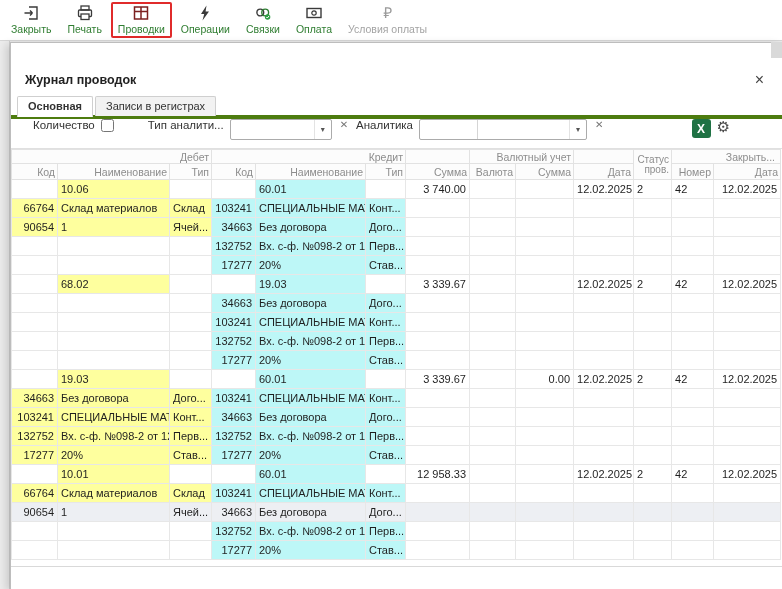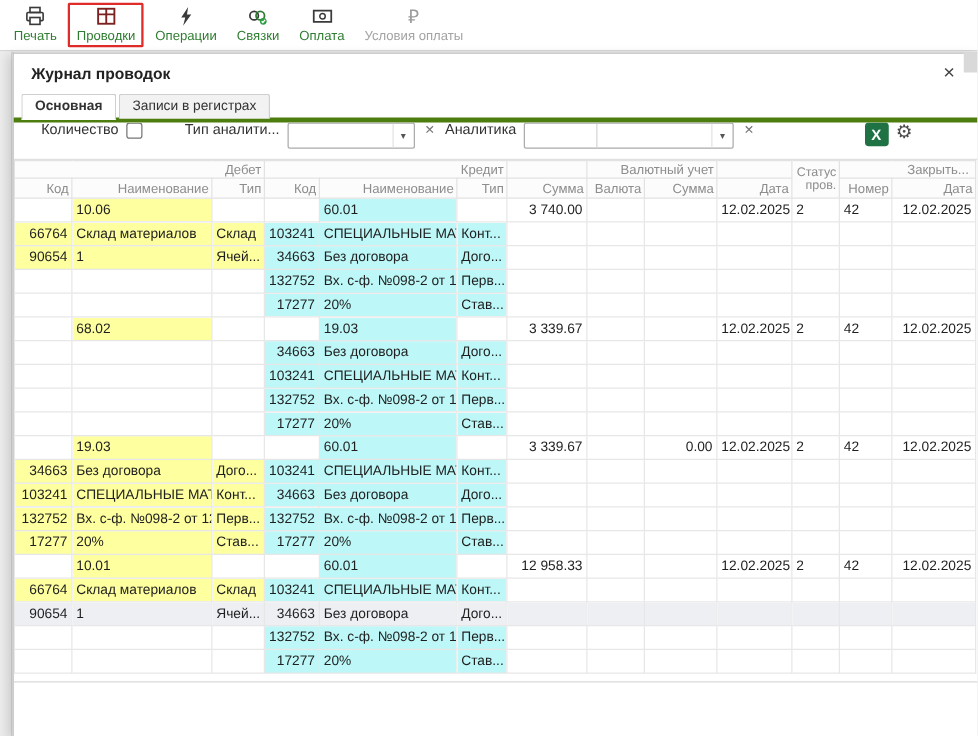--- a/index.html
+++ b/index.html
@@ -14,21 +14,21 @@
   .tb-icon svg{width:18px;height:18px;display:block;}
   .tb-label{font-size:10.5px;color:var(--accent-green,#2f7d31);white-space:nowrap;line-height:12px;margin-top:1px;}
   .tb-btn.disabled .tb-label{color:#a3a3a3;}
 
   
   .left-strip{position:absolute;left:0;top:41px;width:10px;height:548px;background:#ececec;border-right:1px solid #cfcfcf;}
   .scroll-fragment{position:absolute;right:0;top:42px;width:11px;height:16px;background:#d9d9d9;z-index:6;}
 
   
   .dialog{position:absolute;left:10px;top:42px;width:772px;height:547px;background:#fff;border-left:1px solid #bdbdbd;border-top:1px solid #bdbdbd;box-shadow:-4px 2px 8px rgba(0,0,0,.14);z-index:5;}
-  .dialog-header{height:32px;display:flex;align-items:center;padding:0 14px;}
+  .dialog-header{height:32px;display:flex;align-items:center;padding:0 14px;margin-top:21px;}
   .dialog-title{font-weight:bold;font-size:12.5px;color:#222;flex:1;}
   .dialog-close{font-size:16px;color:#444;cursor:pointer;line-height:1;padding:0 4px;}
 
   .tabs{display:flex;align-items:center;padding-left:6px;height:23px;border-bottom:4px solid #4d7c0f;gap:2px;}
   .tab{font-size:11px;padding:3px 10px 4px;border:1px solid #cfcfcf;border-bottom:none;border-radius:2px 2px 0 0;background:#f2f2f2;color:#333;margin-bottom:-1px;cursor:pointer;white-space:nowrap;}
   .tab.active{background:#fff;border-bottom:1px solid #fff;font-weight:bold;}
 
   .content-panel{height:448px;border-bottom:1px solid #d9d9d9;overflow:hidden;}
 
   
@@ -54,20 +54,29 @@
   .grid td{border:1px solid #e7e7e7;height:19px;padding:0 3px;white-space:nowrap;overflow:hidden;color:#1f1f1f;}
   td.deb{background:var(--deb,#feff9e);}
   td.cre{background:var(--cre,#bdf7f7);}
   tr.selected td{background:var(--sel,#edeff3);}
   td.code,td.amount,td.date{text-align:right;}
 </style>
 </head>
 <body>
 
 <div class="toolbar">
+    <div class="tb-btn">
+      <span class="tb-icon">
+        <svg viewBox="0 0 18 18">
+          <path d="M7 3h8v12H7" fill="none" stroke="#3a3a3a" stroke-width="1.4"></path>
+          <path d="M2.5 9h8M10.5 9 8 6.5M10.5 9 8 11.5" fill="none" stroke="#3a3a3a" stroke-width="1.4"></path>
+        </svg>
+      </span>
+      <span class="tb-label">Закрыть</span>
+    </div>
     <div class="tb-btn">
       <span class="tb-icon">
         <svg viewBox="0 0 18 18">
           <rect x="5" y="2" width="8" height="4" fill="none" stroke="#3a3a3a" stroke-width="1.3"></rect>
           <rect x="2.5" y="6" width="13" height="6.5" rx="1" fill="none" stroke="#3a3a3a" stroke-width="1.3"></rect>
           <rect x="5" y="10" width="8" height="5.5" fill="#fff" stroke="#3a3a3a" stroke-width="1.3"></rect>
         </svg>
       </span>
       <span class="tb-label">Печать</span>
     </div>

